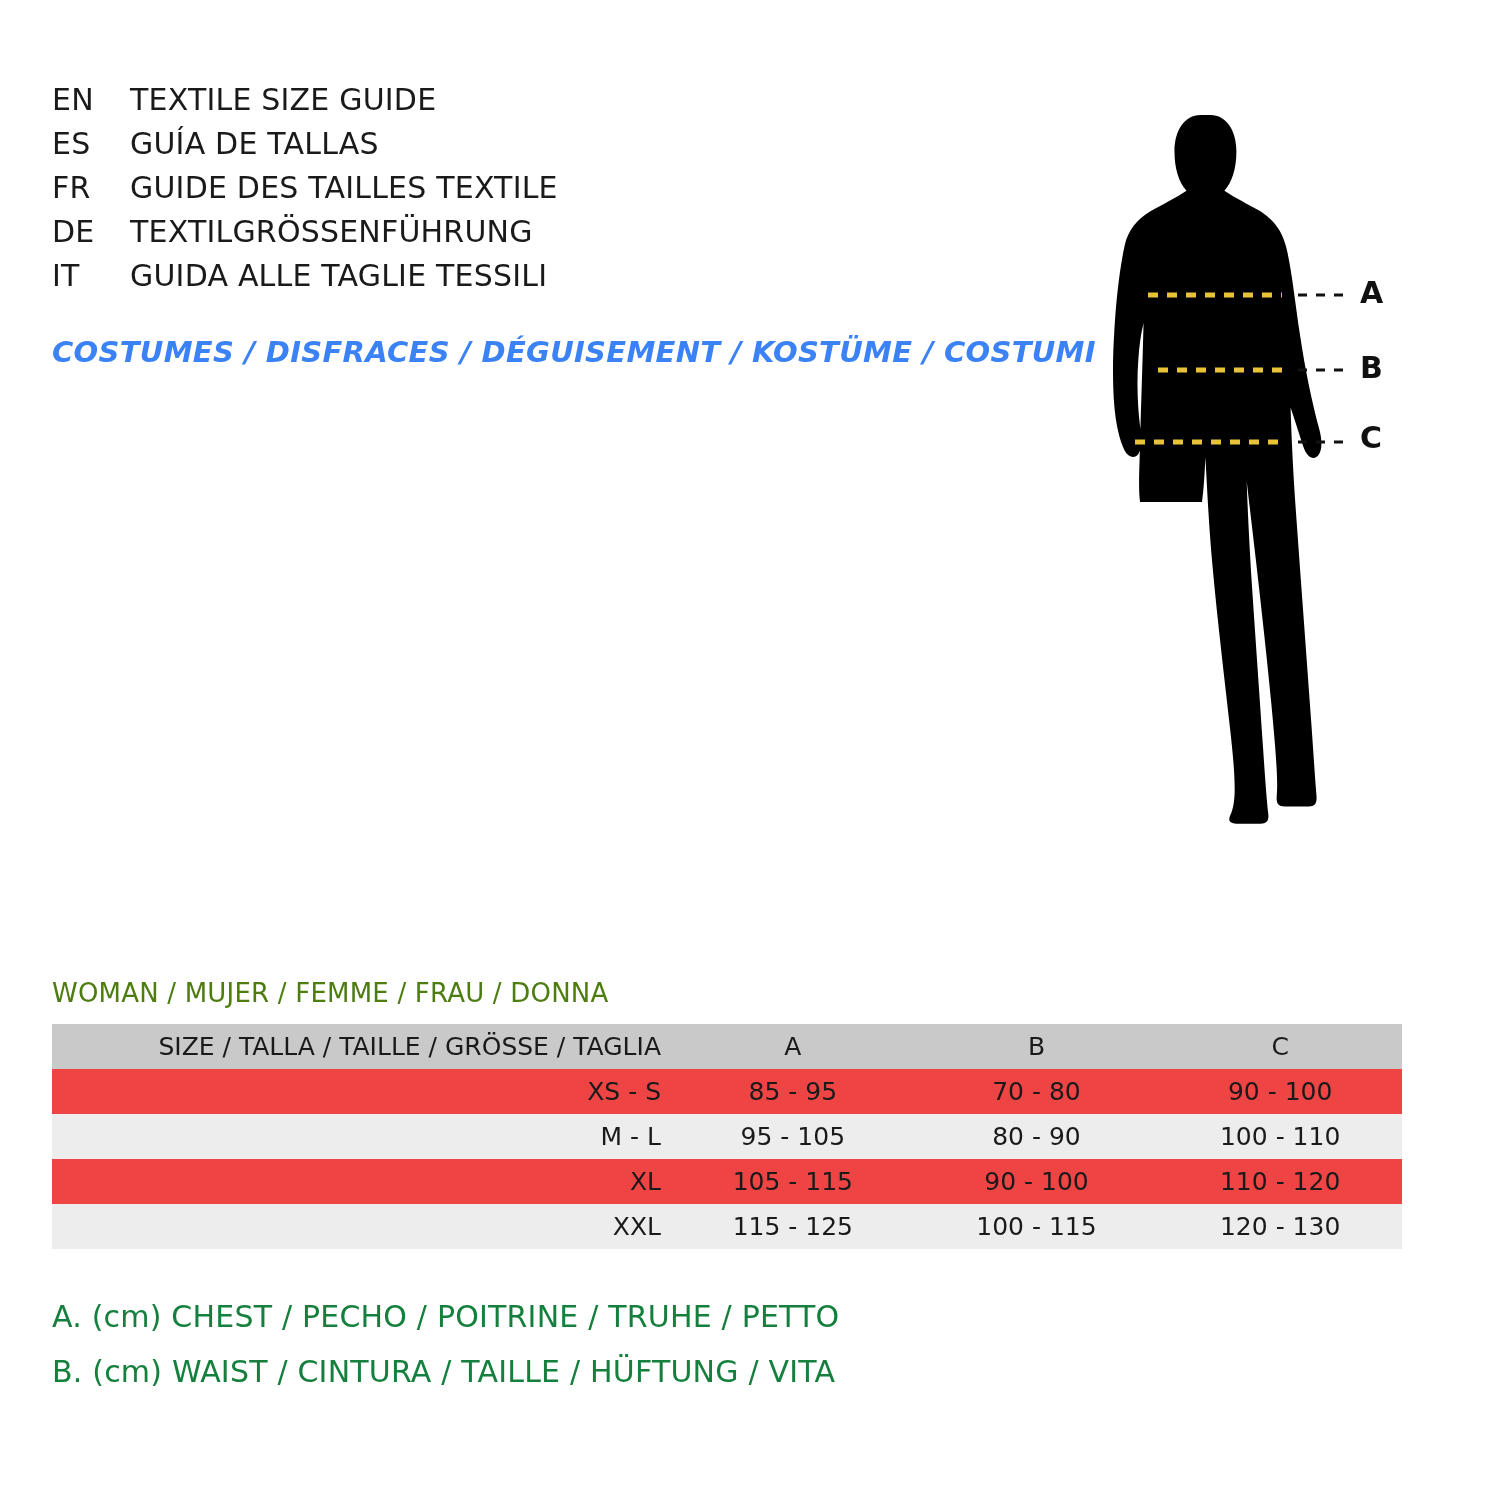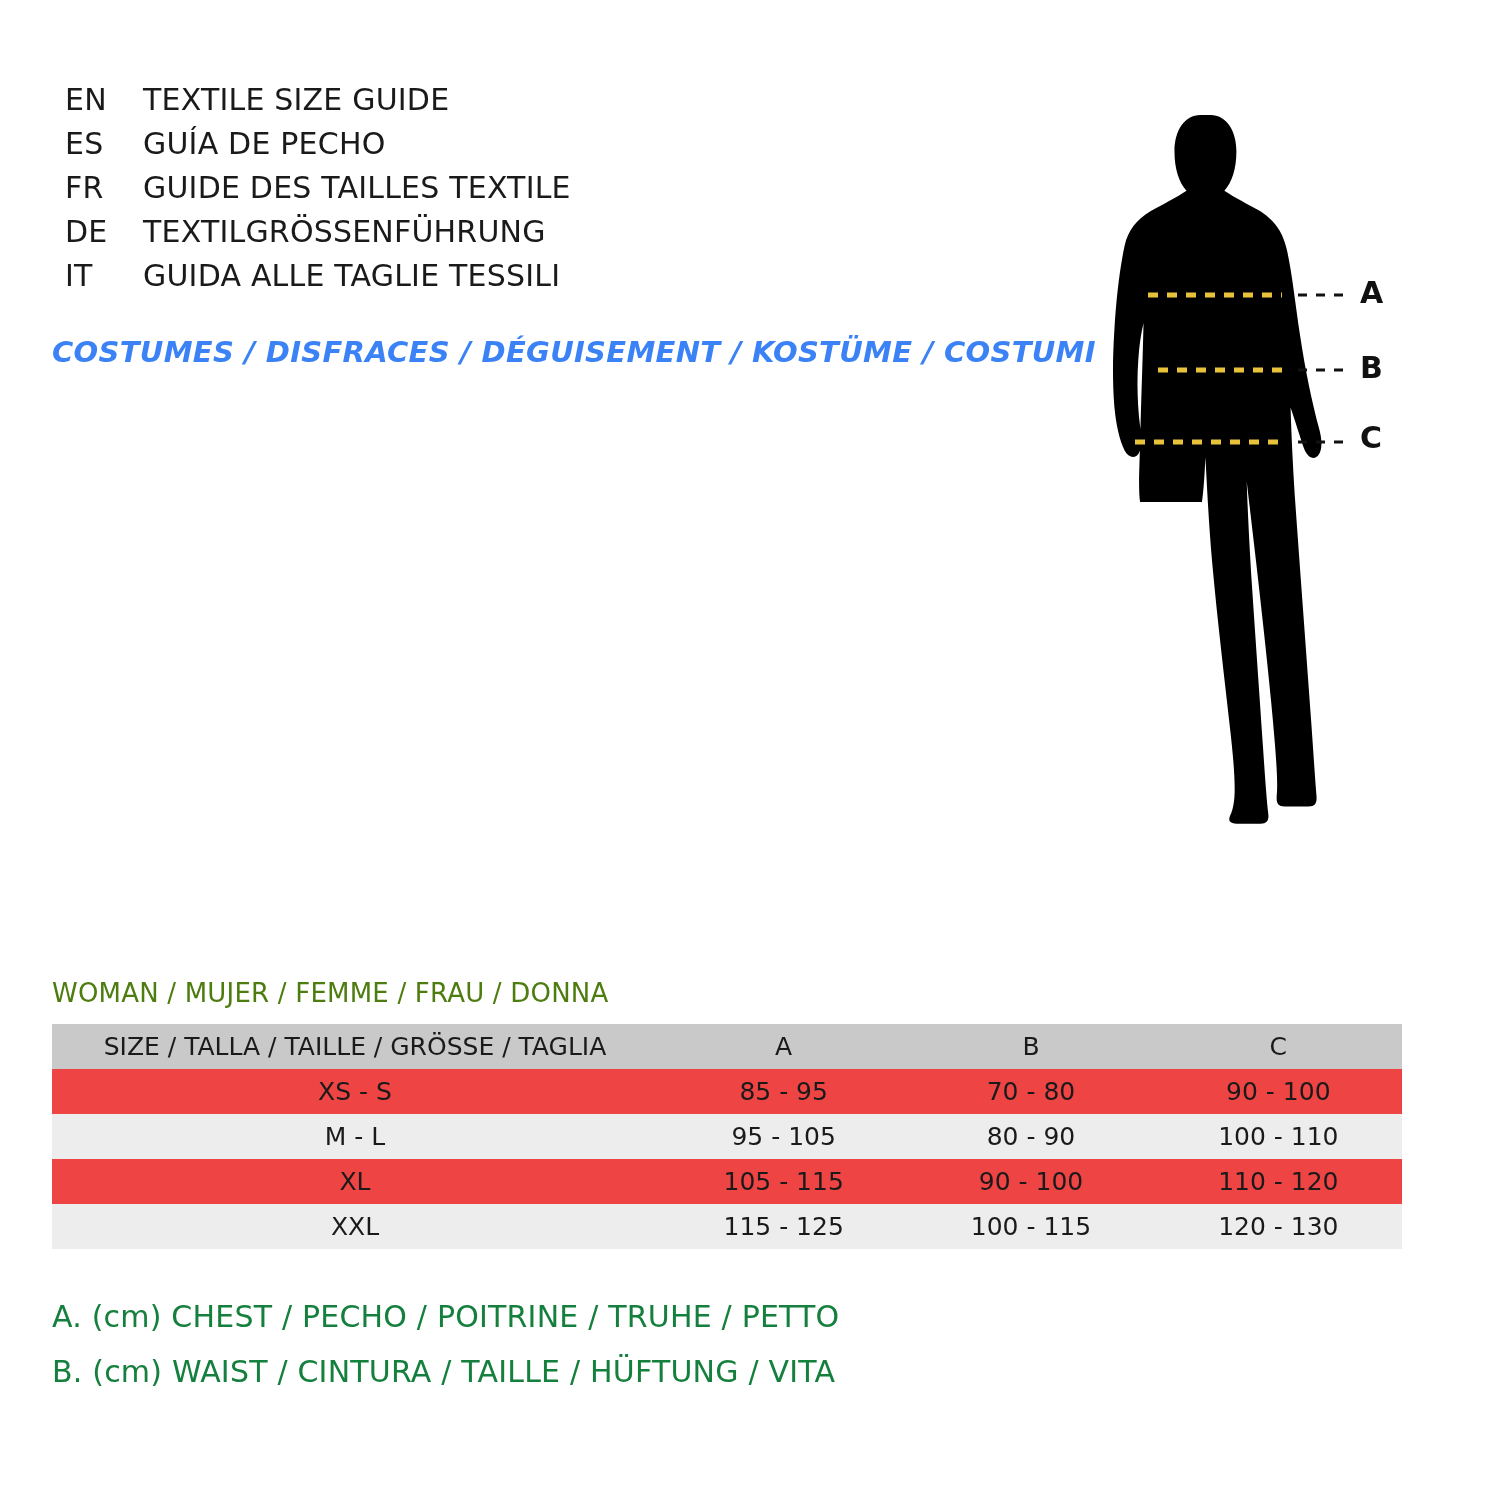--- a/index.html
+++ b/index.html
@@ -12,21 +12,21 @@
     height: 1500px;
     font-family: "DejaVu Sans", sans-serif;
     color: #1a1a1a;
     position: relative;
     overflow: hidden;
   }
 
   
   .lang-block {
     position: absolute;
-    left: 65px;
+    left: 52px;
     top: 78px;
     width: 900px;
   }
   .lang-row {
     display: flex;
     align-items: baseline;
     font-size: 30px;
     line-height: 44px;
     letter-spacing: 0.2px;
     color: #1a1a1a;
@@ -96,22 +96,22 @@
   table.size-table td {
     font-size: 25px;
     font-weight: normal;
     color: #1a1a1a;
     padding: 8px 10px;
     text-align: center;
     border: none;
   }
   table.size-table th.label-col,
   table.size-table td.label-col {
-    text-align: center;
-    padding-left: 8px;
+    text-align: right;
+    padding-left: 19px;
     width: 590px;
   }
   table.size-table thead tr {
     background: #c9c9c9;
   }
   table.size-table tbody tr.row-odd {
     background: #ef4444;
   }
   table.size-table tbody tr.row-even {
     background: #ededed;
@@ -136,21 +136,21 @@
 </head>
 <body>
 
 <div class="lang-block">
   <div class="lang-row">
     <span class="lang-code">EN</span>
     <span class="lang-text">TEXTILE SIZE GUIDE</span>
   </div>
   <div class="lang-row">
     <span class="lang-code">ES</span>
-    <span class="lang-text">GUÍA DE PECHO</span>
+    <span class="lang-text">GUÍA DE TALLAS</span>
   </div>
   <div class="lang-row">
     <span class="lang-code">FR</span>
     <span class="lang-text">GUIDE DES TAILLES TEXTILE</span>
   </div>
   <div class="lang-row">
     <span class="lang-code">DE</span>
     <span class="lang-text">TEXTILGRÖSSENFÜHRUNG</span>
   </div>
   <div class="lang-row">

